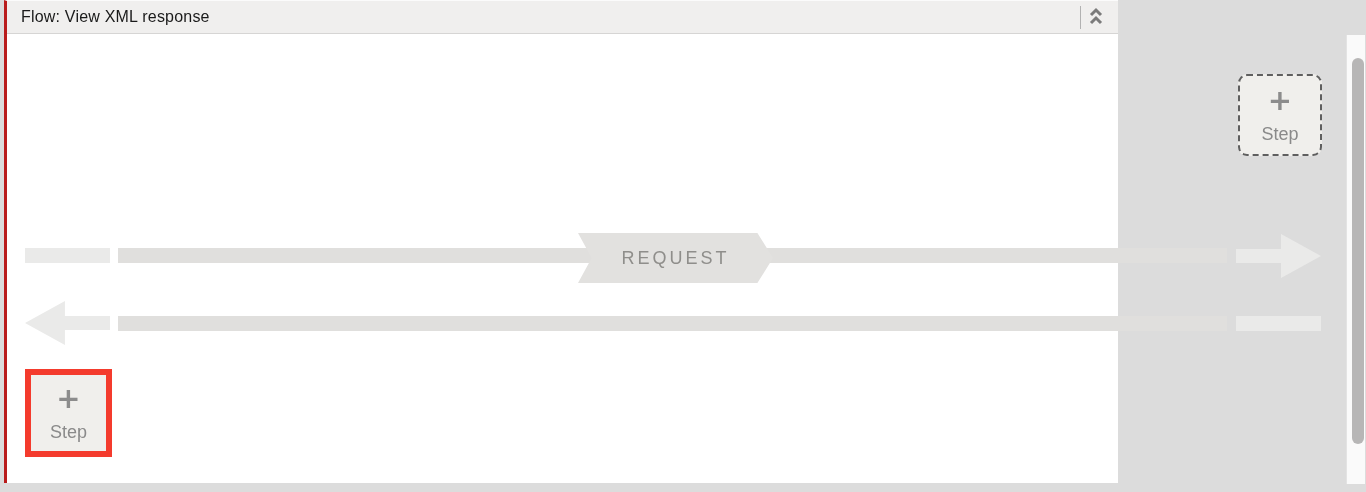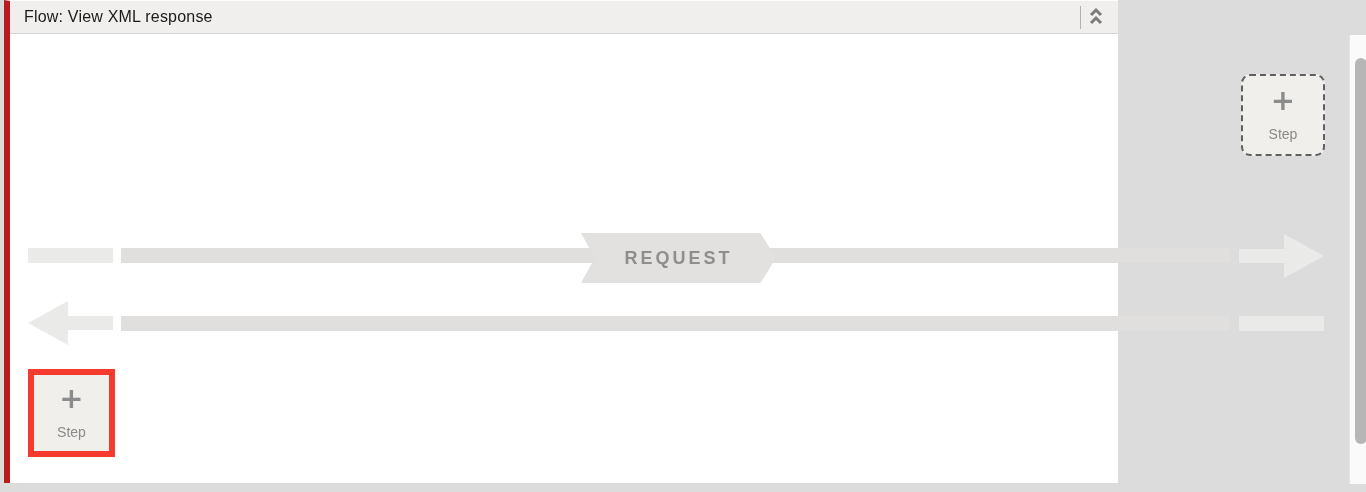--- a/index.html
+++ b/index.html
@@ -5,21 +5,21 @@
   * { margin:0; padding:0; box-sizing:border-box; }
   html,body { width:1366px; height:492px; overflow:hidden; }
   body {
     background:#dcdcdc;
     font-family:"Liberation Sans","DejaVu Sans",sans-serif;
     position:relative;
   }
   .panel {
     position:absolute; left:4px; top:0; width:1114px; height:483px;
     background:#ffffff;
-    border-left:6px solid #b91c1c;
+    border-left:3px solid #b91c1c;
     border-top:1px solid #fbfbfb;
   }
   
   .header {
     position:absolute; left:0; top:0; width:100%; height:33px;
     background:#f0efee;
     border-bottom:1px solid #d6d5d4;
     display:flex; align-items:center;
   }
   .header-title {
@@ -51,36 +51,36 @@
   .line-request   { left:111px;  top:247px; width:1109px; height:15px; background:#e0dfdd; }
   .arrow-req-right{ left:1229px; top:233px; width:85px;   height:44px;
     clip-path:polygon(0 34%, 53% 34%, 53% 0, 100% 50%, 53% 100%, 53% 66%, 0 66%); }
   .arrow-resp-left{ left:18px;   top:300px; width:85px;   height:44px;
     clip-path:polygon(100% 34%, 47% 34%, 47% 0, 0 50%, 47% 100%, 47% 66%, 100% 66%); }
   .line-response  { left:111px;  top:315px; width:1109px; height:15px; background:#e0dfdd; }
   .stub-resp-right{ left:1229px; top:315px; width:85px;   height:15px; }
   .badge {
     position:absolute; width:195px; height:50px; background:#e2e1df;
     display:flex; align-items:center; justify-content:center;
-    font-size:18px; color:#8f8e8b; letter-spacing:3px; white-space:nowrap;font-weight:bold;
+    font-size:18px; color:#8f8e8b; letter-spacing:3px; white-space:nowrap;
   }
   .badge-request  { left:571px; top:232px;
     clip-path:polygon(0 0, 92% 0, 100% 50%, 92% 100%, 0 100%, 7% 50%); }
   .badge-response { left:571px; top:299px;
     clip-path:polygon(8% 0, 100% 0, 93% 50%, 100% 100%, 8% 100%, 0 50%); }
   
   .add-step {
     display:flex; flex-direction:column; align-items:center; justify-content:center;
     cursor:pointer; background:#f0efec;
   }
   .add-step .plus {
     font-family:"DejaVu Sans",sans-serif;
     font-size:29px; line-height:30px; color:#8c8c8c; font-weight:bold;
   }
-  .add-step .step-label { font-size:14px; line-height:24px; color:#8a8a8a; margin-top:7px; }
+  .add-step .step-label { font-size:18px; line-height:24px; color:#8a8a8a; margin-top:7px; }
   .add-step-top {
     position:absolute; left:1231px; top:73px; width:84px; height:82px;
     border:2px dashed #5f5f5f; border-radius:9px;
   }
   .highlight-box {
     position:absolute; left:18px; top:368px; width:87px; height:88px;
     border:6px solid #f43b2d;
   }
   .add-step-bottom { width:100%; height:100%; border:none; }
 </style>

